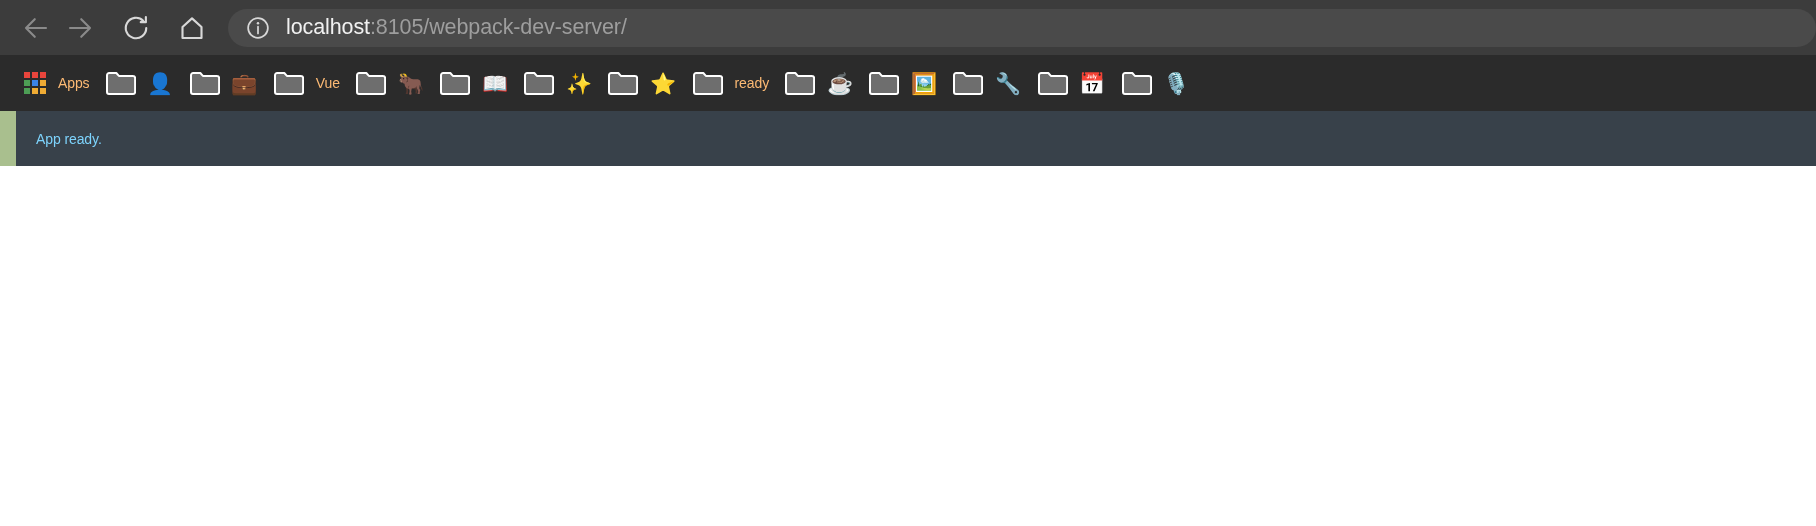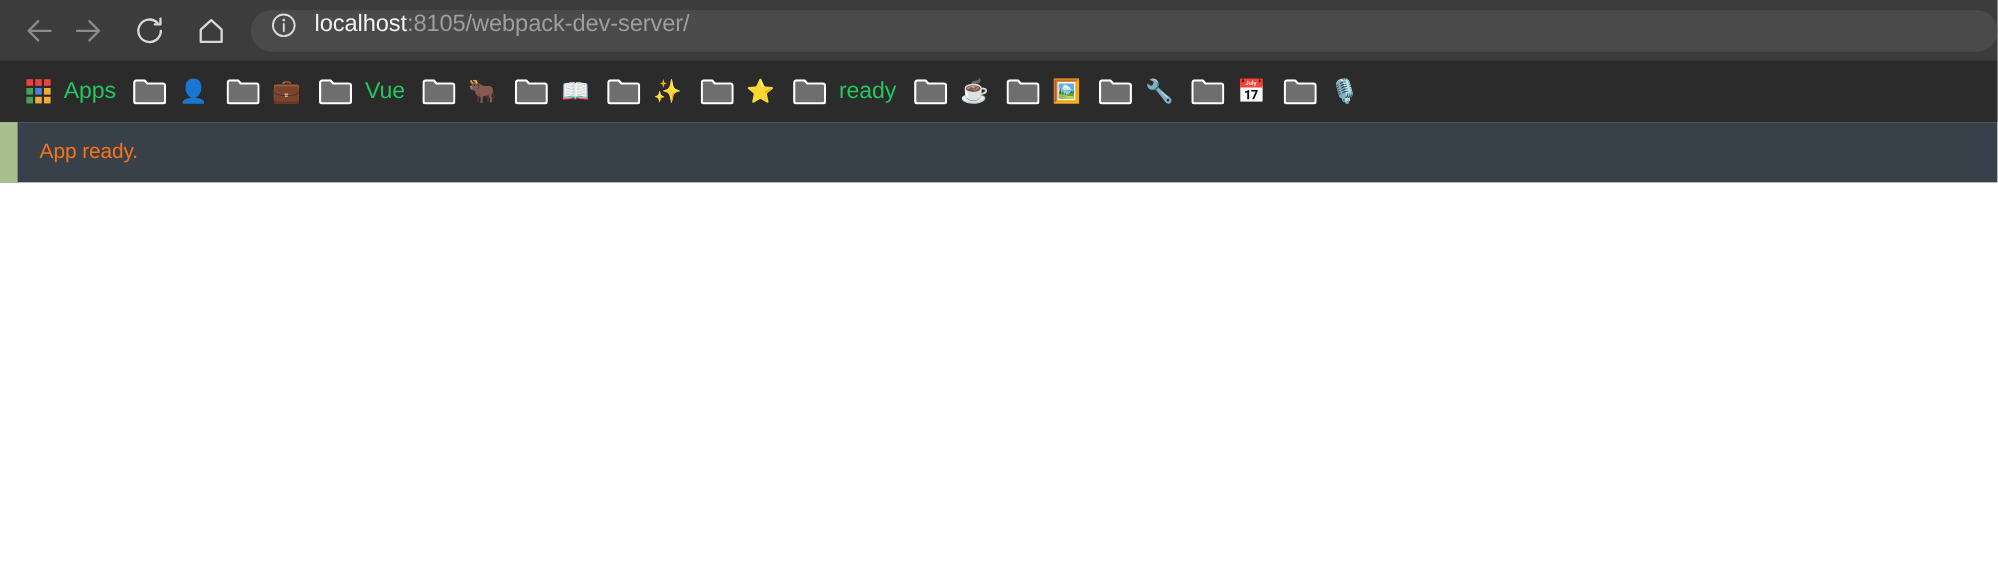--- a/index.html
+++ b/index.html
@@ -44,20 +44,21 @@
   .icon-dim { stroke: #8a8a8a; }
   .icon-bright { stroke: #d8d8d8; }
 
   #omnibox {
     margin-left: 14px;
     height: 38px;
     flex: 1 1 auto;
     background: #4a4a4a;
     border-radius: 21px;
     display: flex;
+    align-items: center;
     padding-left: 16px;
     box-sizing: border-box;
     min-width: 0;
   }
 
   #site-info-icon {
     width: 28px;
     height: 28px;
     flex: 0 0 auto;
     display: flex;
@@ -92,22 +93,22 @@
     display: flex;
     align-items: center;
     height: 38px;
     padding: 0 8px;
     border-radius: 4px;
     flex: 0 0 auto;
     white-space: nowrap;
   }
 
   .bookmark-label {
-    color: #22c55e;
-    font-size: 21px;
+    color: #fdba74;
+    font-size: 14px;
     margin-left: 12px;
     letter-spacing: -0.1px;
   }
 
   .bookmark-emoji {
     font-size: 21px;
     line-height: 1;
     margin-left: 12px;
     display: inline-block;
   }
@@ -141,22 +142,22 @@
     align-items: center;
     box-sizing: border-box;
   }
   #status-accent {
     width: 16px;
     height: 100%;
     background: #a9bf8e;
     flex: 0 0 auto;
   }
   #status-text {
-    color: #f97316;
-    font-size: 19px;
+    color: #7dd3fc;
+    font-size: 14px;
     margin-left: 20px;
     letter-spacing: -0.1px;
   }
 
   #page-body {
     background: #ffffff;
     height: 360px;
   }
 </style>
 </head>

